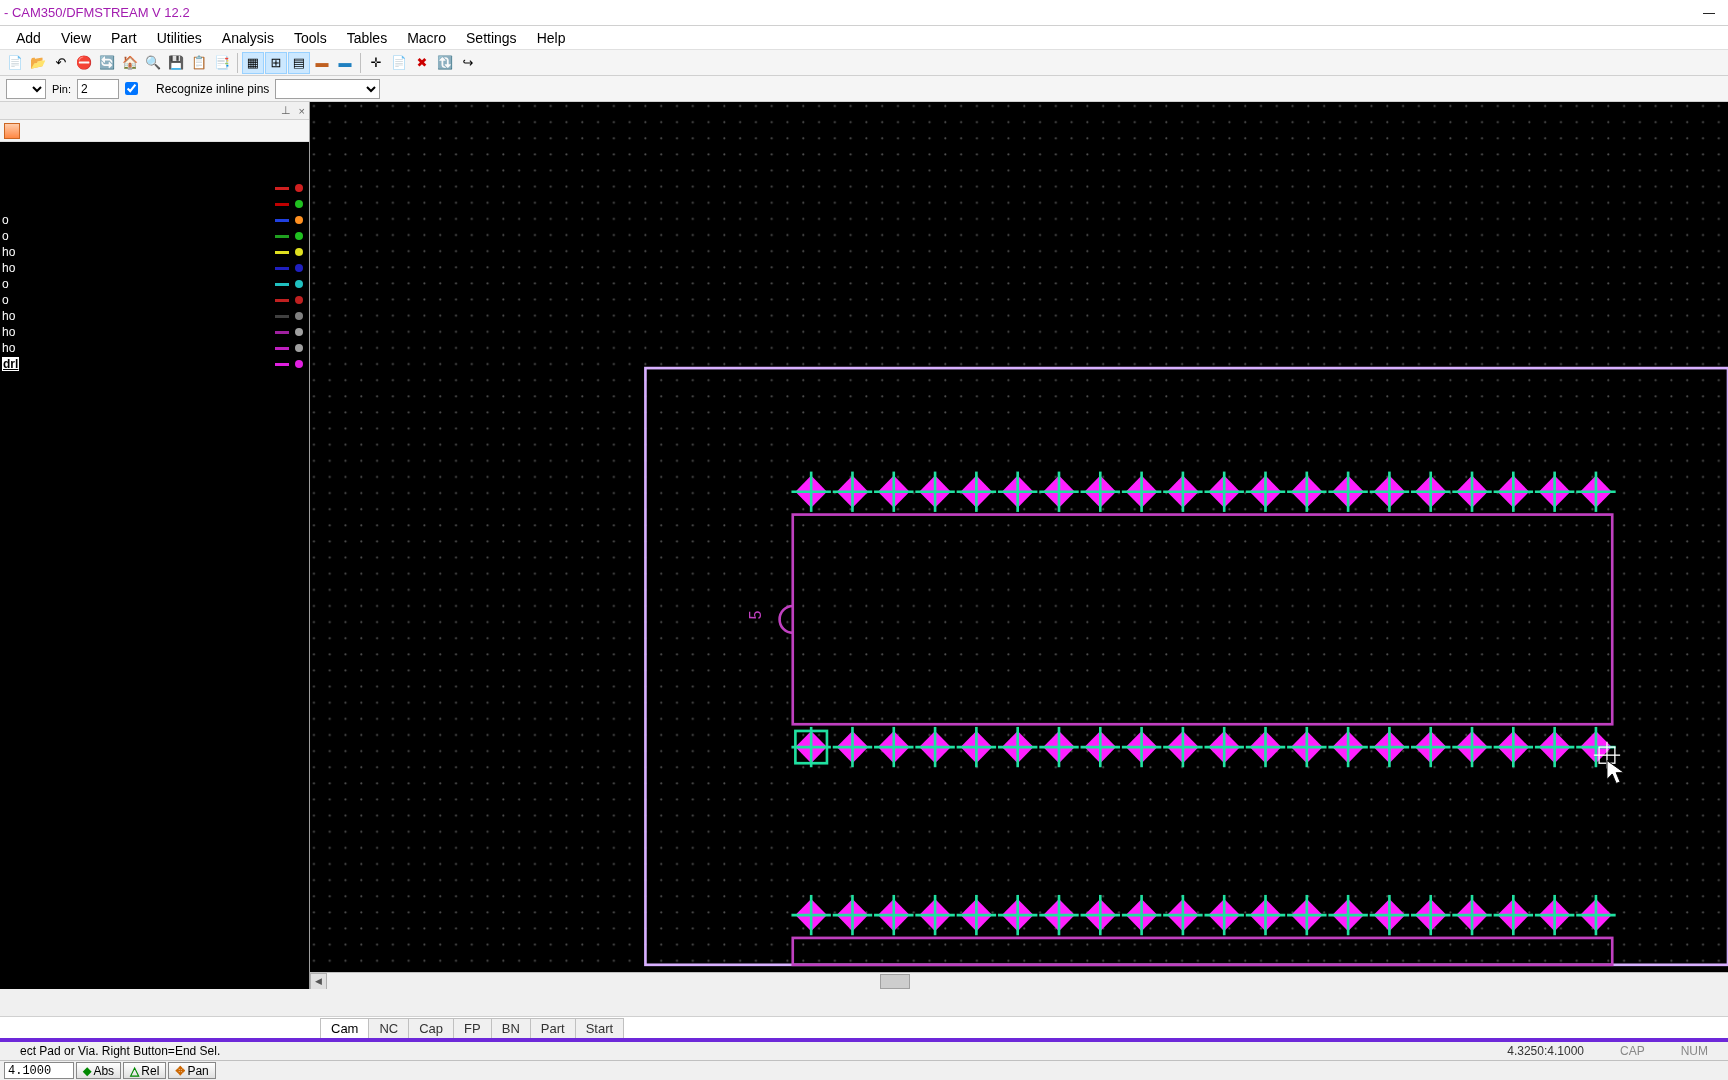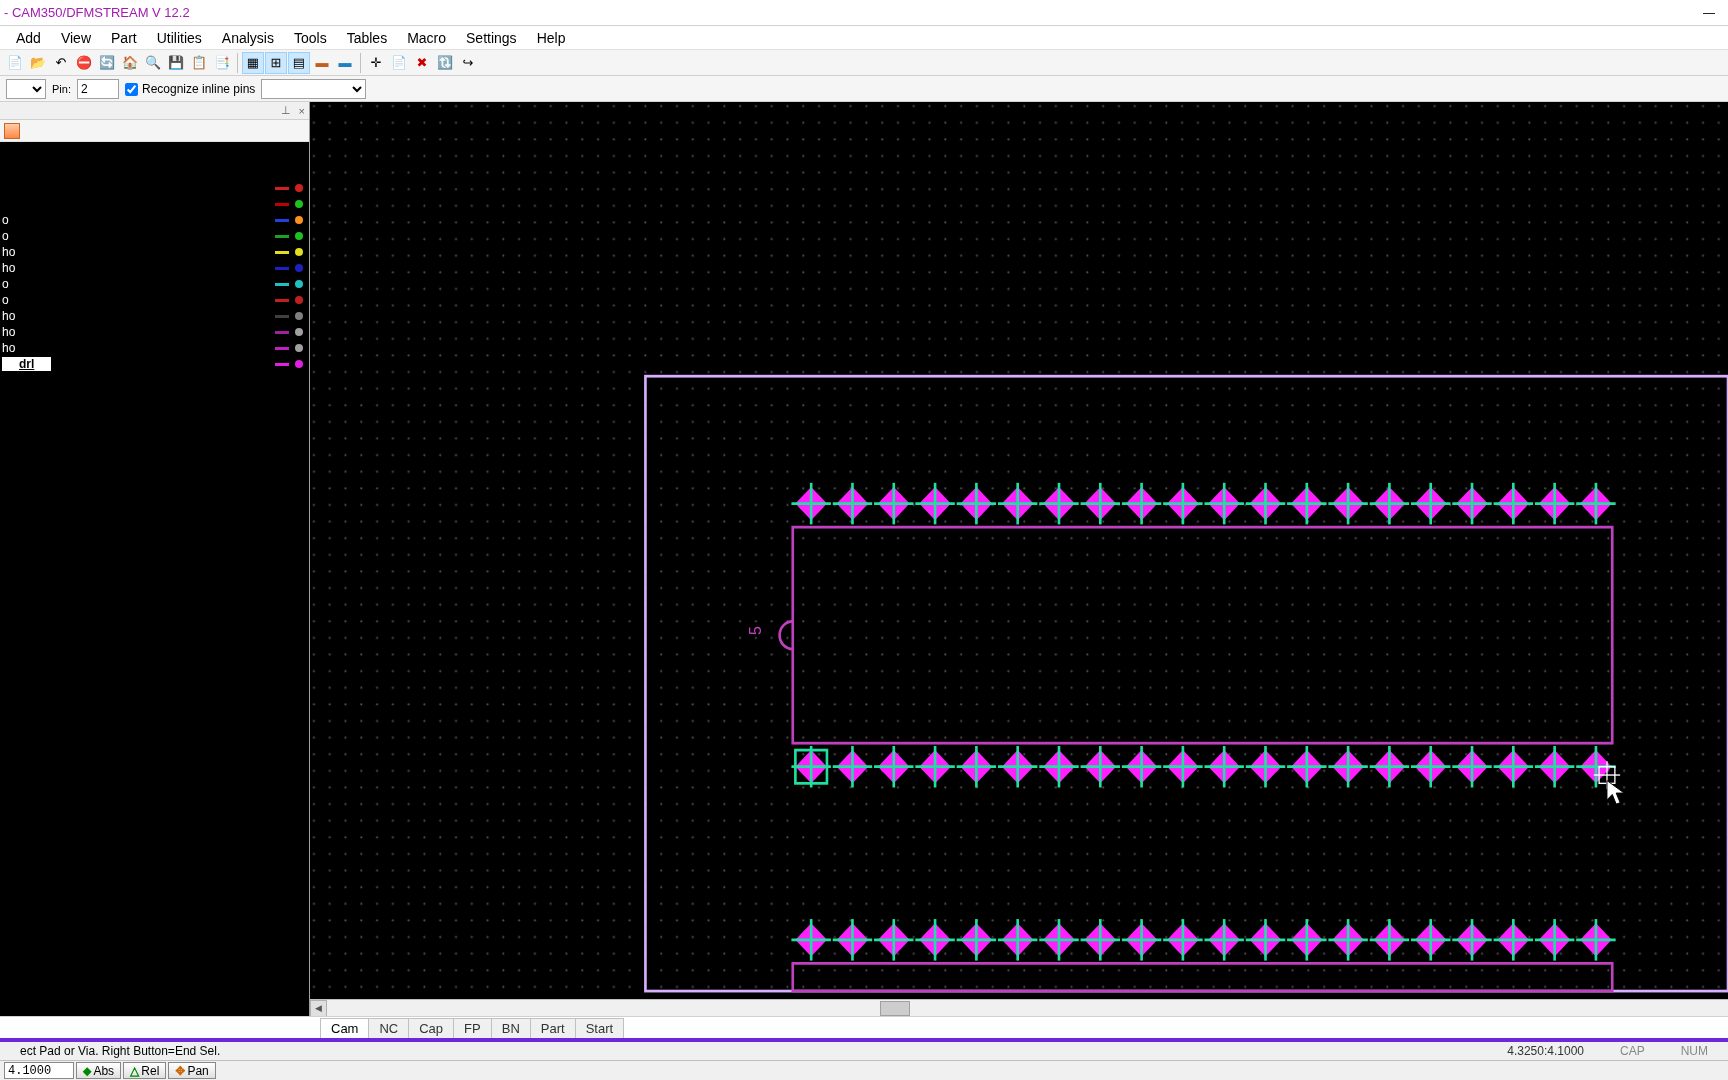--- a/index.html
+++ b/index.html
@@ -20,48 +20,48 @@
 .tb-btn { width: 22px; height: 22px; display: inline-flex; align-items: center; justify-content: center; border: 1px solid transparent; cursor: default; }
 .tb-btn.active { background: #cce8ff; border: 1px solid #99d1ff; }
 .tb-sep { width: 1px; height: 20px; background: #c0c0c0; margin: 0 3px; }
 .tb-ico { font-size: 13px; }
 
 
 .options-bar { height: 26px; background: #f5f5f5; display: flex; align-items: center; padding: 0 6px; border-bottom: 1px solid #d0d0d0; gap: 6px; }
 .opt-select { height: 20px; border: 1px solid #a0a0a0; background: #fff; font-size: 12px; }
 .opt-label { font-size: 11px; }
 .opt-input { width: 42px; height: 20px; border: 1px solid #a0a0a0; padding: 0 3px; font-size: 12px; }
-.opt-check { display: flex; align-items: flex-end; gap: 4px; font-size: 13px; }
+.opt-check { display: flex; align-items: center; gap: 18px; font-size: 13px; }
 
 
 .main-area { flex: 1; display: flex; position: relative; overflow: hidden; }
 
 
 .side-panel { width: 310px; background: #fff; display: flex; flex-direction: column; border-right: 1px solid #a0a0a0; position: relative; }
 .side-header { height: 18px; background: #f0f0f0; display: flex; justify-content: flex-end; align-items: center; padding: 0 4px; gap: 8px; border-bottom: 1px solid #d0d0d0; }
 .side-header span { font-size: 11px; color: #666; cursor: default; }
 .side-toolbar { height: 22px; background: #f5f5f5; display: flex; align-items: center; padding: 0 4px; border-bottom: 1px solid #e0e0e0; }
 .side-tb-ico { width: 16px; height: 16px; background: linear-gradient(#ffccaa,#ff8844); border: 1px solid #cc6622; }
 .layer-list { flex: 1; background: #000; overflow: hidden; }
 .layer-row { height: 16px; display: flex; align-items: center; padding-left: 2px; position: relative; }
 .layer-name { color: #fff; font-size: 12px; font-family: Tahoma, sans-serif; white-space: nowrap; }
-.layer-name.sel { background: #fff; color: #000; padding: 0 17px; font-weight: bold; text-decoration: underline; }
+.layer-name.sel { background: #fff; color: #000; padding: 0 1px; font-weight: bold; text-decoration: underline; }
 .layer-swatches { position: absolute; right: 6px; display: flex; align-items: center; gap: 6px; }
 .swatch-line { width: 14px; height: 3px; }
 .swatch-dot { width: 8px; height: 8px; border-radius: 50%; }
 
 
 .canvas-wrap { flex: 1; background: #000; position: relative; overflow: hidden; }
 .canvas-svg { width: 100%; height: 100%; display: block; }
 .hscroll { position: absolute; bottom: 0; left: 0; right: 0; height: 17px; background: #f0f0f0; border-top: 1px solid #c0c0c0; display: flex; align-items: center; }
 .hscroll-arrow { width: 17px; height: 17px; background: #e0e0e0; border: 1px solid #b0b0b0; display: inline-flex; align-items: center; justify-content: center; font-size: 9px; color: #555; }
 .hscroll-thumb { position: absolute; left: 570px; width: 30px; height: 15px; top: 1px; background: #cdcdcd; border: 1px solid #a0a0a0; }
 
 
-.bottom-tabs { height: 22px; background: #fff; display: flex; align-items: flex-end; padding-left: 320px; border-top: 1px solid #d0d0d0; }
+.bottom-tabs { height: 22px; background: #fff; display: flex; align-items: flex-end; padding-left: 320px; border-top: 1px solid #d0d0d0; margin-top: 27px; }
 .btab { padding: 2px 10px; font-size: 13px; color: #333; border: 1px solid #c0c0c0; border-bottom: none; background: #f0f0f0; margin-right: -1px; cursor: default; }
 .btab.active { background: #fff; color: #000; }
 
 
 .status-bar { height: 22px; background: #f0f0f0; border-top: 4px solid #6d28d9; display: flex; align-items: center; justify-content: space-between; padding: 0 20px; font-size: 13px; }
 .status-left { color: #000; }
 .status-right { display: flex; gap: 36px; color: #333; }
 .status-right .ind { color: #888; }
 
 

